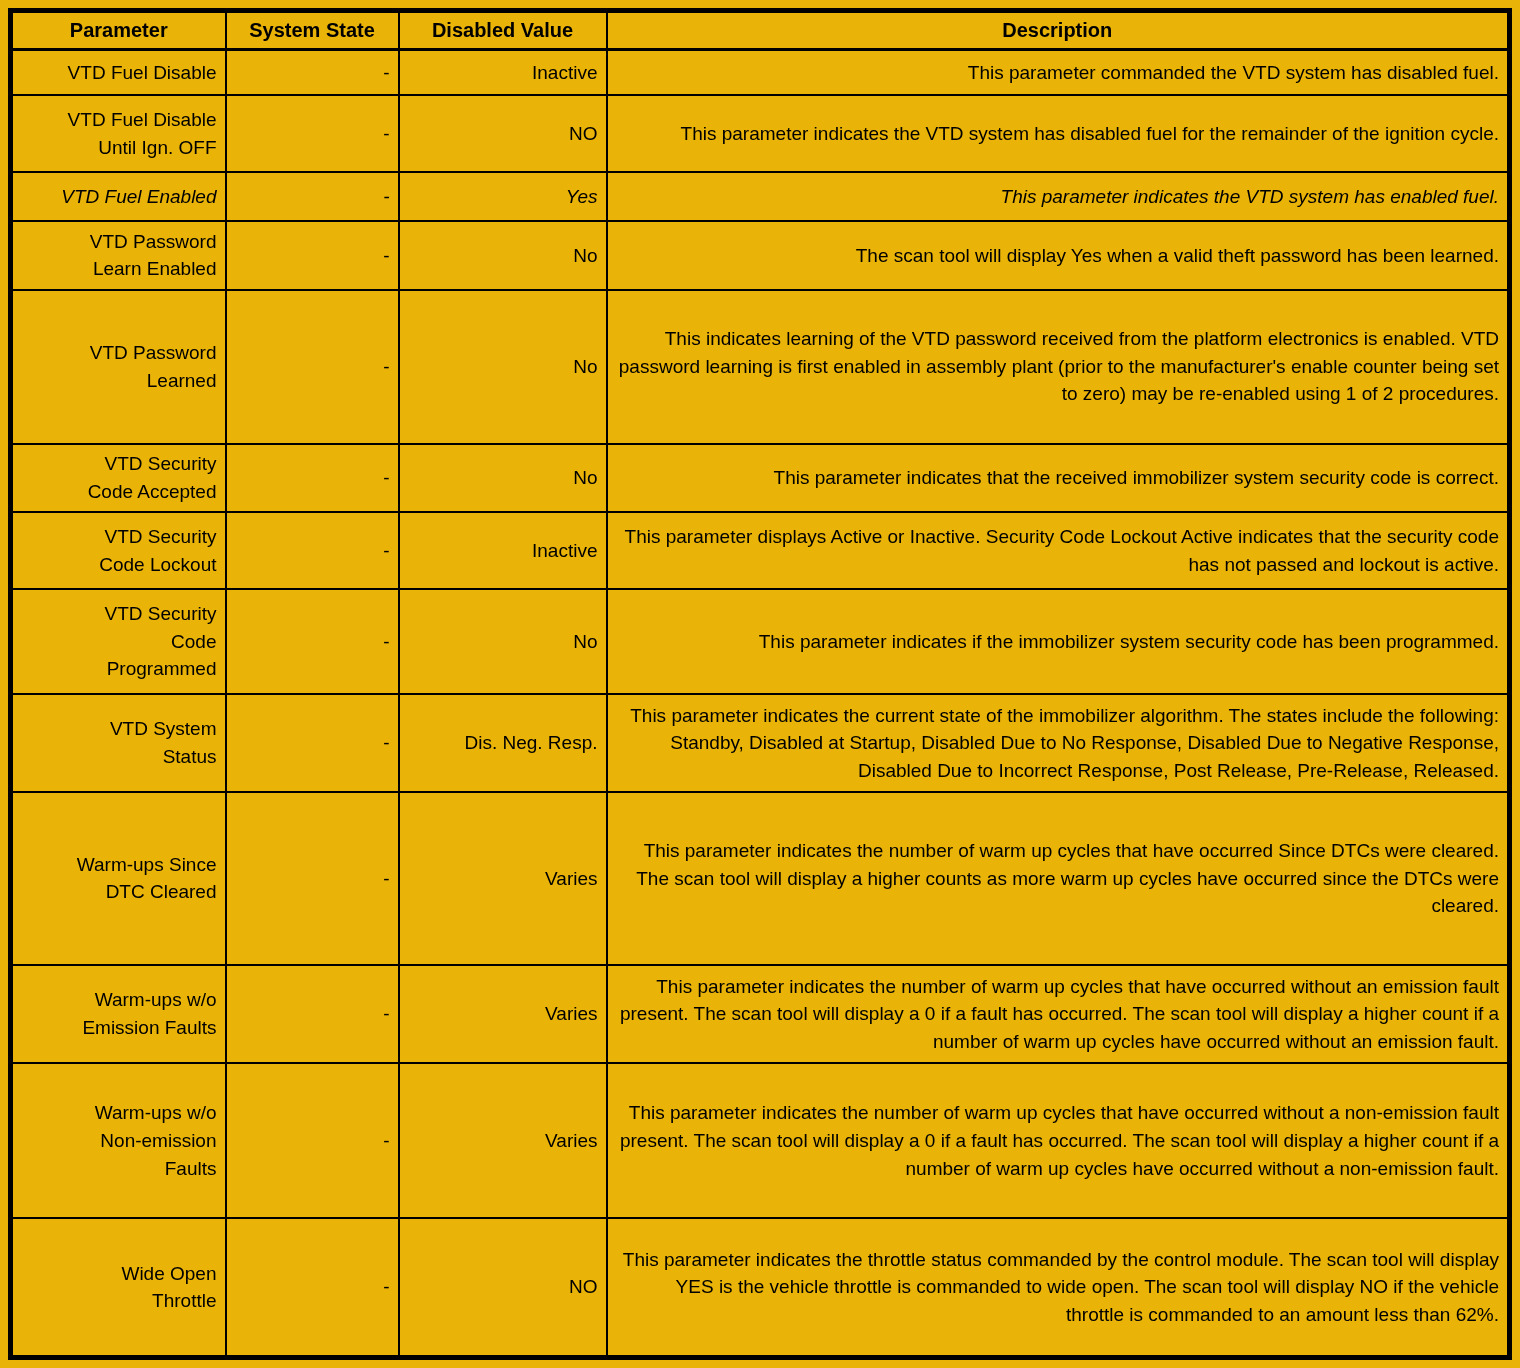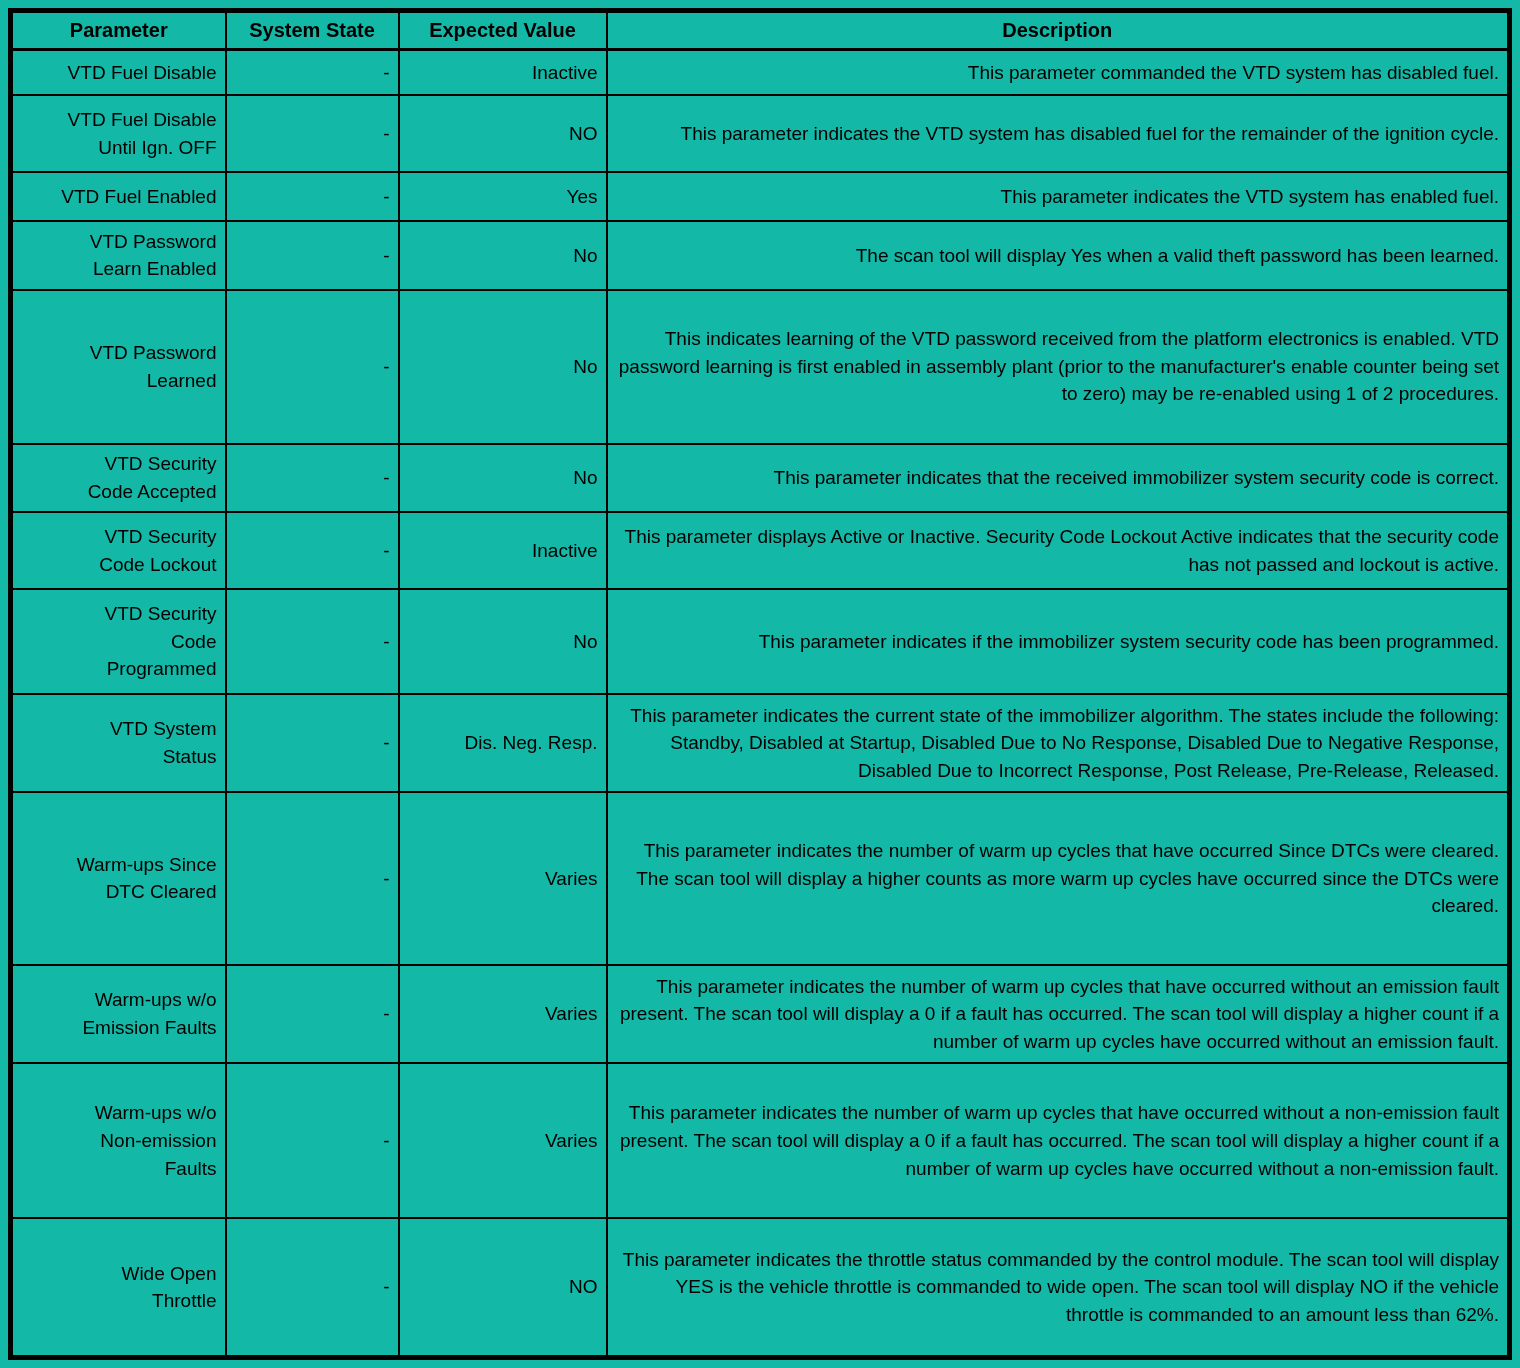--- a/index.html
+++ b/index.html
@@ -5,21 +5,21 @@
   html, body {
     margin: 0;
     padding: 0;
     background: #ffffff;
   }
   .page {
     width: 1520px;
     height: 1368px;
     box-sizing: border-box;
     padding: 8px;
-    background: #14b8a6;
+    background: #eab308;
     font-family: "Liberation Sans", sans-serif;
     color: #000000;
   }
   table.param-table {
     width: 100%;
     height: 100%;
     border-collapse: collapse;
     table-layout: fixed;
     border: 5px solid #000000;
     font-size: 19px;
@@ -40,21 +40,21 @@
     font-size: 20px;
     border-bottom: 3px solid #000000;
   }
   .param-table td.col-parameter {
     white-space: pre-line;
   }
   
   .param-table thead tr        { height: 39px; }
   .param-table tbody tr:nth-child(1)  { height: 42px; }
   .param-table tbody tr:nth-child(2)  { height: 71px; }
-  .param-table tbody tr:nth-child(3)  { height: 45px; }
+  .param-table tbody tr:nth-child(3)  { height: 45px; font-style: italic; }
   .param-table tbody tr:nth-child(4)  { height: 62px; }
   .param-table tbody tr:nth-child(5)  { height: 142px; }
   .param-table tbody tr:nth-child(6)  { height: 63px; }
   .param-table tbody tr:nth-child(7)  { height: 71px; }
   .param-table tbody tr:nth-child(8)  { height: 96px; }
   .param-table tbody tr:nth-child(9)  { height: 71px; }
   .param-table tbody tr:nth-child(10) { height: 159px; }
   .param-table tbody tr:nth-child(11) { height: 87px; }
   .param-table tbody tr:nth-child(12) { height: 143px; }
   .param-table tbody tr:nth-child(13) { height: 128px; }
@@ -68,21 +68,21 @@
     <colgroup>
       <col style="width:215px">
       <col style="width:173px">
       <col style="width:208px">
       <col>
     </colgroup>
     <thead>
       <tr>
         <th>Parameter</th>
         <th>System State</th>
-        <th>Expected Value</th>
+        <th>Disabled Value</th>
         <th>Description</th>
       </tr>
     </thead>
     <tbody>
       <tr>
         <td class="col-parameter">VTD Fuel Disable</td>
         <td class="col-state">-</td>
         <td class="col-expected">Inactive</td>
         <td class="col-description">This parameter commanded the VTD system has disabled fuel.</td>
       </tr>

